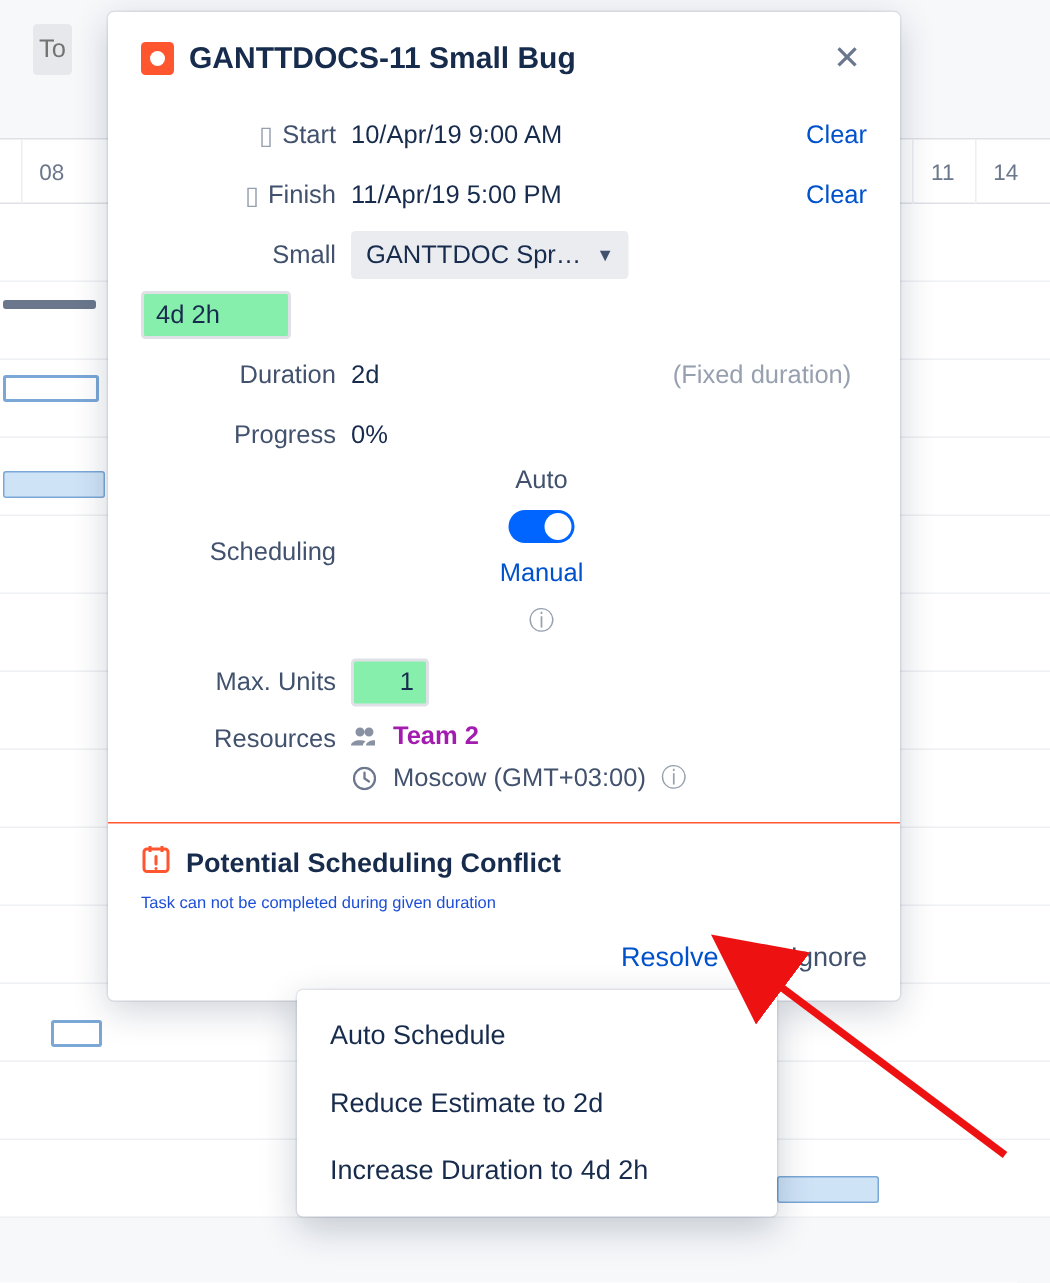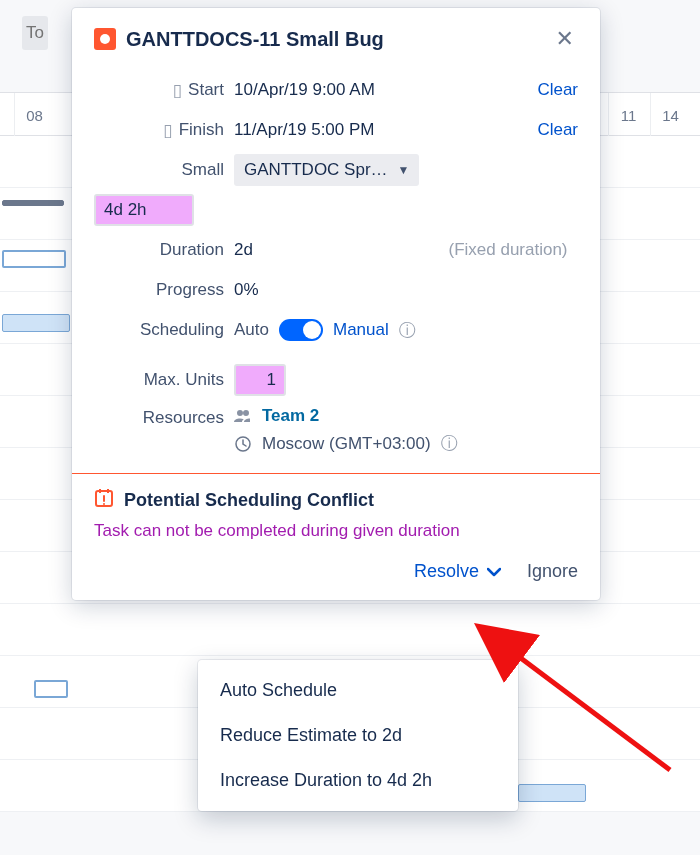--- a/index.html
+++ b/index.html
@@ -92,56 +92,56 @@
     min-height: 40px;
     font-size: 17px;
     color: #42526e;
   }
   .field-label { text-align: right; display: flex; justify-content: flex-end; align-items: center; gap: 6px; }
   .field-label .mini-icon { color: #97a0af; }
   .field-value { color: #172b4d; }
   .link-action { color: #0052cc; text-align: right; cursor: pointer; }
   .resource-line { display: flex; align-items: center; gap: 10px; }
   .res-icon { color: #6b778c; width: 18px; display: inline-flex; justify-content: center; }
-  .team-link { color: #0369a1; font-weight: 600; }
+  .team-link { color: #a21caf; font-weight: 600; }
   .info-badge { color: #97a0af; }
 
   .select-pill {
     display: inline-flex; align-items: center; gap: 10px;
     background: #ebecf0; border-radius: 3px; padding: 6px 10px;
     font-size: 17px; color: #172b4d;
   }
   .caret-down { font-size: 12px; color: #42526e; }
 
   .input-box {
     border: 2px solid #dfe1e6; border-radius: 3px;
     padding: 4px 8px; font-size: 17px; color: #172b4d;
     display: inline-block;
-    background:#f0abfc;
+    background:#86efac;
   }
   .input-box.small { width: 52px; text-align: right; }
 
   .muted { color: #97a0af; }
 
   .toggle {
     width: 44px; height: 22px; border-radius: 11px; background: #0065ff;
     position: relative; display: inline-block; vertical-align: middle;
   }
   .toggle::after {
     content: ""; position: absolute; right: 2px; top: 2px;
     width: 18px; height: 18px; border-radius: 50%; background: #fff;
   }
-  .sched-line { display: flex; align-items: center; gap: 10px; }
+  .sched-line { display: flex; align-items: center; gap: 10px; flex-direction: column; }
   .sched-manual { color: #0052cc; }
 
   .divider {
     border: none; border-top: 1px solid #ff5630; margin: 18px -22px 14px -22px;
   }
   .conflict-header { display: flex; align-items: center; gap: 10px; font-weight: 600; font-size: 18px; color: #172b4d; }
-  .conflict-msg { margin-top: 8px; font-size: 17px; color: #a21caf; margin-left: 0; }
+  .conflict-msg { margin-top: 8px; font-size: 11px; color: #1d4ed8; margin-left: 0; }
   .conflict-icon { color: #ff5630; }
 
   .conflict-actions { display: flex; justify-content: flex-end; gap: 26px; margin-top: 20px; font-size: 18px; }
   .resolve-link { color: #0052cc; cursor: pointer; display: inline-flex; align-items: center; gap: 8px; font-weight: 500; }
   .ignore-link { color: #42526e; cursor: pointer; font-weight: 500; }
 
   .dropdown-menu {
     position: absolute;
     top: 660px;
     left: 198px;

